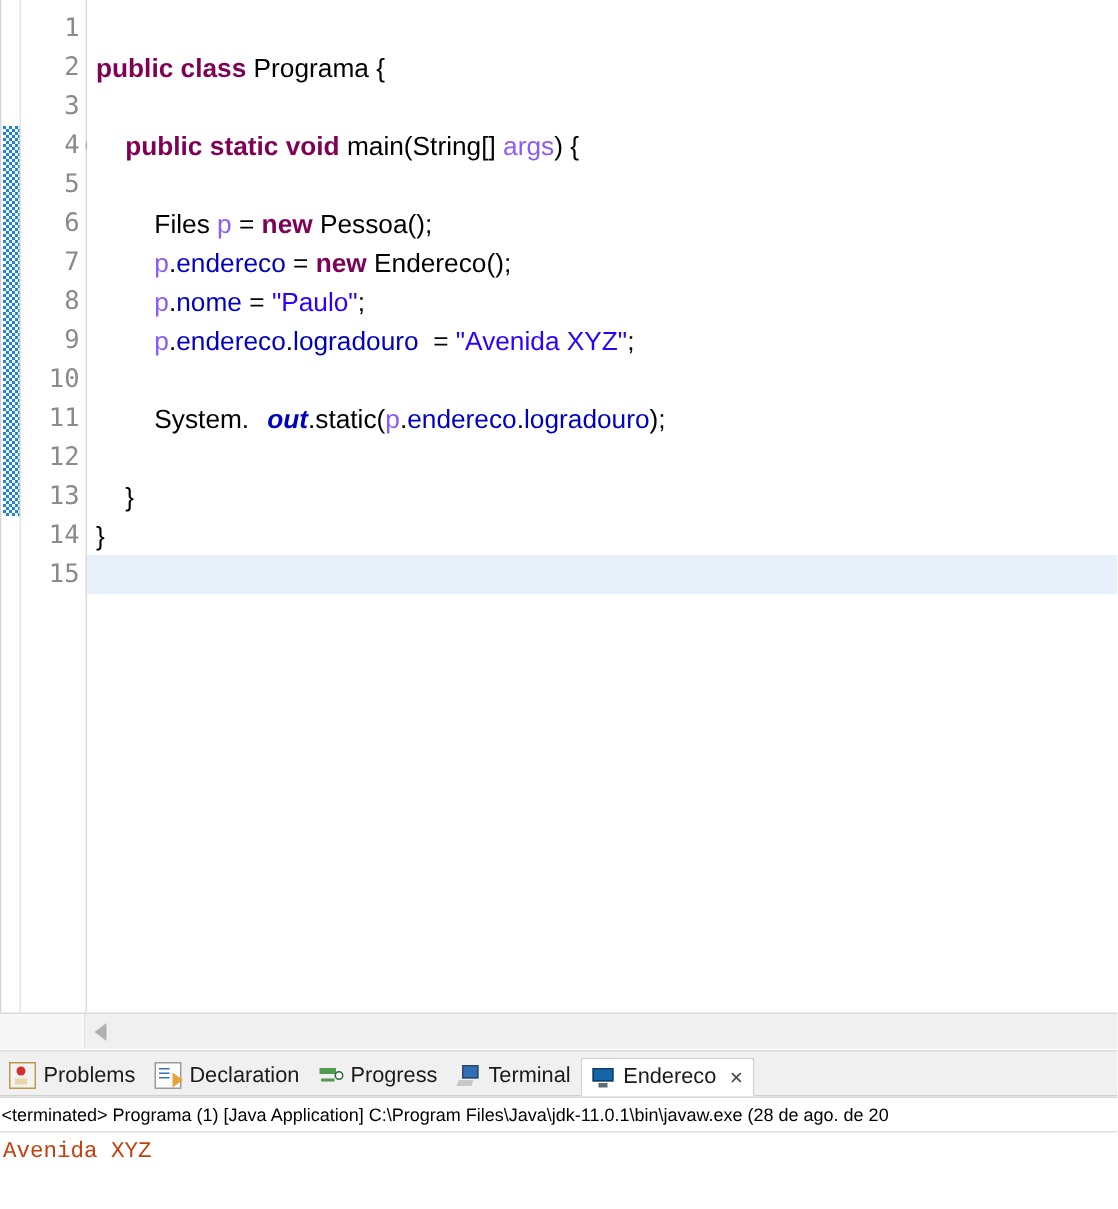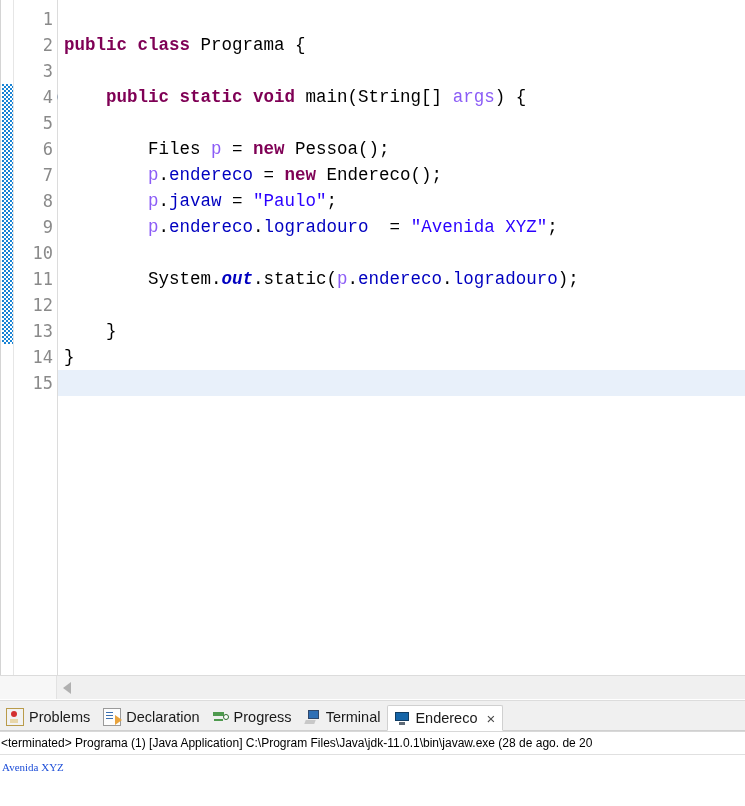--- a/index.html
+++ b/index.html
@@ -109,37 +109,37 @@
   .code-area {
     flex: 1;
     position: relative;
     background: #ffffff;
     overflow: hidden;
     padding-top: 6px;
   }
   .code-line {
     height: 26px;
     line-height: 26px;
-    font-family: Liberation Mono, monospace;
+    font-family: Liberation Sans, sans-serif;
     font-size: 17.5px;
     white-space: pre;
     color: #000000;
     padding-left: 6px;
     box-sizing: border-box;
   }
   .code-line.current {
     background: #e8f0fa;
     width: 100%;
   }
 
   
   .kw      { color: #7f0055; font-weight: bold; }
   .str     { color: #2a00ff; }
   .field   { color: #0000c0; }
-  .sfield  { color: #0000c0; font-weight: bold; font-style: italic; }
+  .sfield  { color: #0000c0; font-weight: bold; font-style: italic; margin-left: 12px; }
   .local   { color: #8b5cf6; }
   .plain   { color: #000000; }
 
   
   .h-scroll {
     position: absolute;
     left: 0;
     top: 675px;
     width: 745px;
     height: 24px;
@@ -365,23 +365,23 @@
     height: 22px;
     white-space: nowrap;
     overflow: hidden;
     padding-left: 1px;
   }
   .console-out-wrap {
     border-top: 1px solid #e0e0e0;
     padding-top: 2px;
   }
   .console-out {
-    font-family: Liberation Serif, serif;
-    font-size: 11px;
-    color: #1d4ed8;
+    font-family: Liberation Mono, monospace;
+    font-size: 15px;
+    color: #c2410c;
     line-height: 21px;
     white-space: pre;
     padding-left: 2px;
   }
 </style>
 </head>
 <body>
 
 <div id="app">
 
@@ -412,21 +412,21 @@
         </div>
 
       <div class="code-area" id="code-area">
           <div class="code-line">&nbsp;</div>
           <div class="code-line"><span class="kw">public</span><span class="plain"> </span><span class="kw">class</span><span class="plain"> Programa {</span></div>
           <div class="code-line">&nbsp;</div>
           <div class="code-line"><span class="plain">    </span><span class="kw">public</span><span class="plain"> </span><span class="kw">static</span><span class="plain"> </span><span class="kw">void</span><span class="plain"> main(String[] </span><span class="local">args</span><span class="plain">) {</span></div>
           <div class="code-line">&nbsp;</div>
           <div class="code-line"><span class="plain">        Files </span><span class="local">p</span><span class="plain"> = </span><span class="kw">new</span><span class="plain"> Pessoa();</span></div>
           <div class="code-line"><span class="plain">        </span><span class="local">p</span><span class="plain">.</span><span class="field">endereco</span><span class="plain"> = </span><span class="kw">new</span><span class="plain"> Endereco();</span></div>
-          <div class="code-line"><span class="plain">        </span><span class="local">p</span><span class="plain">.</span><span class="field">javaw</span><span class="plain"> = </span><span class="str">"Paulo"</span><span class="plain">;</span></div>
+          <div class="code-line"><span class="plain">        </span><span class="local">p</span><span class="plain">.</span><span class="field">nome</span><span class="plain"> = </span><span class="str">"Paulo"</span><span class="plain">;</span></div>
           <div class="code-line"><span class="plain">        </span><span class="local">p</span><span class="plain">.</span><span class="field">endereco</span><span class="plain">.</span><span class="field">logradouro</span><span class="plain">  = </span><span class="str">"Avenida XYZ"</span><span class="plain">;</span></div>
           <div class="code-line">&nbsp;</div>
           <div class="code-line"><span class="plain">        System.</span><span class="sfield">out</span><span class="plain">.static(</span><span class="local">p</span><span class="plain">.</span><span class="field">endereco</span><span class="plain">.</span><span class="field">logradouro</span><span class="plain">);</span></div>
           <div class="code-line">&nbsp;</div>
           <div class="code-line"><span class="plain">    }</span></div>
           <div class="code-line"><span class="plain">}</span></div>
           <div class="code-line current">&nbsp;</div>
         </div>
 
     </div>

